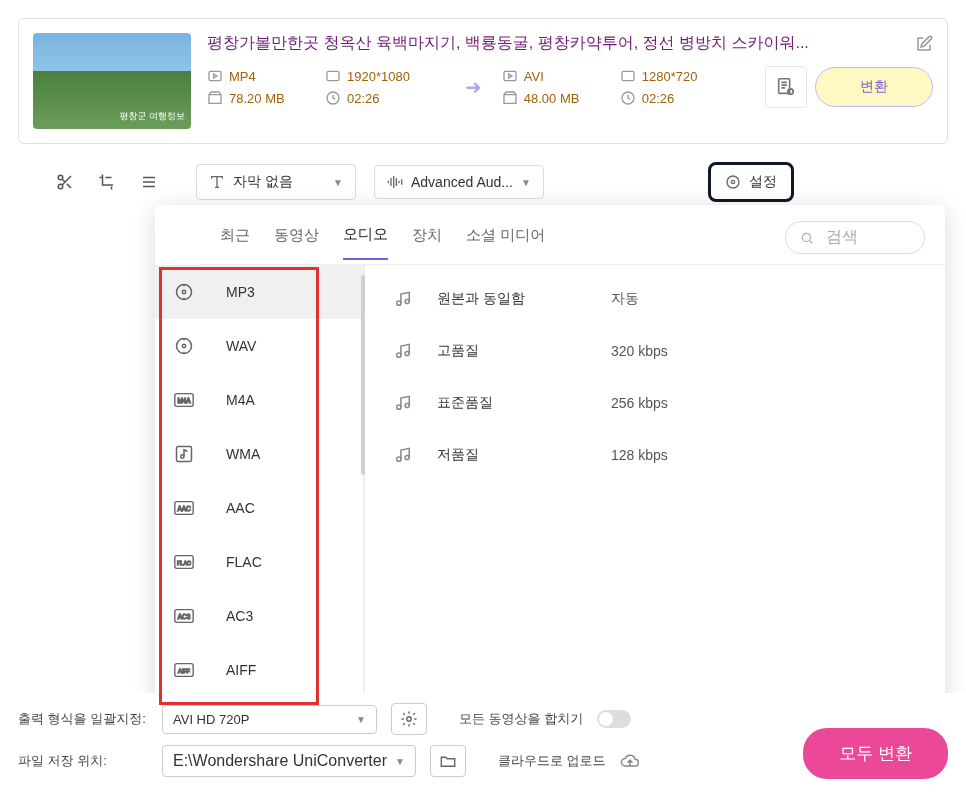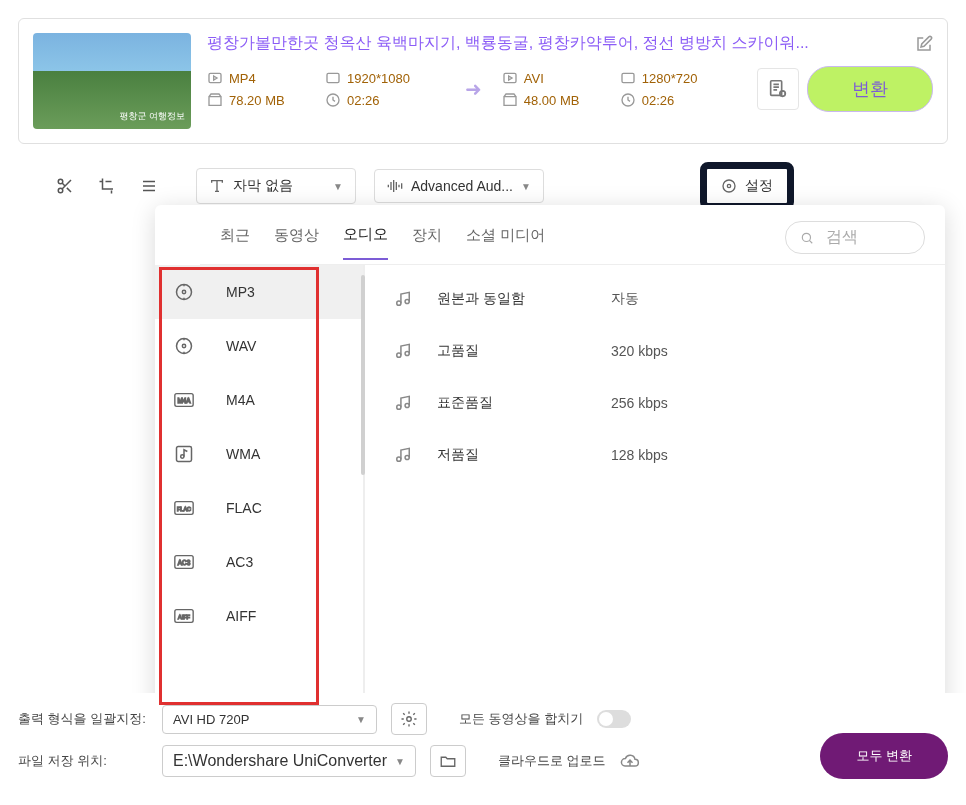--- a/index.html
+++ b/index.html
@@ -4,37 +4,37 @@
   <style>
     * { margin: 0; padding: 0; box-sizing: border-box; font-family: -apple-system, BlinkMacSystemFont, 'Segoe UI', sans-serif; }
     body { width: 966px; height: 805px; background: #fff; color: #333; font-size: 14px; position: relative; }
     
     .card { border: 1px solid #e0e0e0; border-radius: 6px; margin: 18px; padding: 14px; display: flex; gap: 16px; }
     .thumb { width: 158px; height: 96px; background: linear-gradient(to bottom, #7bb3e0 0%, #8cc5e8 40%, #4a8040 40%, #6b9d5a 100%); border-radius: 4px; position: relative; }
     .thumb-text { position: absolute; bottom: 6px; right: 6px; font-size: 9px; color: #fff; }
     
     .content { flex: 1; display: flex; flex-direction: column; gap: 12px; }
     .title-row { display: flex; align-items: center; gap: 10px; }
-    .title { font-size: 16px; color: #8b5cf6; flex: 1; }
+    .title { font-size: 16px; color: #701a75; flex: 1; }
     
     .info-row { display: flex; align-items: center; gap: 8px; }
     .info-left { display: grid; grid-template-columns: 110px 120px; gap: 6px 8px; }
     .info-right { display: grid; grid-template-columns: 110px 120px; gap: 6px 8px; }
     .info-item { display: flex; align-items: center; gap: 6px; color: #a16207; font-size: 13px; }
     .arrow { color: #b8a5e8; margin: 0 12px; font-size: 20px; }
     .spacer { flex: 1; }
     .settings-icon-btn { width: 42px; height: 42px; display: flex; align-items: center; justify-content: center; border: 1px solid #e5e5e5; border-radius: 4px; }
-    .convert-btn { background: #bef264; border: 1.5px solid #c9b8f0; color: #7c5cd6; padding: 10px 44px; border-radius: 22px; font-size: 18px; cursor: pointer; }
+    .convert-btn { background: #fef9c3; border: 1.5px solid #c9b8f0; color: #7c5cd6; padding: 10px 44px; border-radius: 22px; font-size: 14px; cursor: pointer; }
     
     .tool-row { display: flex; align-items: center; gap: 18px; margin-top: 4px; }
     .tool-icons { display: flex; gap: 24px; margin-left: 56px; }
     .tool-icon { color: #555; cursor: pointer; }
     .dropdown { border: 1px solid #ddd; border-radius: 4px; padding: 8px 12px; display: flex; align-items: center; gap: 8px; min-width: 160px; cursor: pointer; background: #fff; }
     .dropdown-caret { margin-left: auto; color: #888; font-size: 10px; }
-    .settings-btn { border: 7px solid #0f172a; border-radius: 8px; padding: 8px 14px; display: flex; align-items: center; gap: 8px; background: #fff; cursor: pointer; }
+    .settings-btn { border: 3px solid #0f172a; border-radius: 8px; padding: 8px 14px; display: flex; align-items: center; gap: 8px; background: #fff; cursor: pointer; }
     
     .popup { position: absolute; top: 205px; left: 155px; width: 790px; height: 510px; background: #fff; box-shadow: 0 4px 24px rgba(0,0,0,0.15); border-radius: 6px; display: flex; flex-direction: column; }
     .popup-header { display: flex; align-items: center; padding: 16px 20px 0 20px; gap: 24px; border-bottom: 1px solid #eee; margin-left: 45px; }
     .tab { padding-bottom: 14px; color: #666; cursor: pointer; font-size: 15px; }
     .tab.active { color: #222; border-bottom: 2px solid #7c5cd6; font-weight: 500; }
     .search-box { margin-left: auto; border: 1px solid #ddd; border-radius: 16px; padding: 5px 14px; display: flex; align-items: center; gap: 12px; color: #aaa; font-size: 16px; width: 140px; margin-bottom: 10px; }
     
     .popup-body { display: flex; flex: 1; overflow: hidden; }
     .format-list { width: 210px; border-right: 2px solid #eee; overflow-y: auto; position: relative; }
     .red-box { position: absolute; top: 2px; left: 4px; width: 160px; height: 438px; border: 3px solid #e03030; pointer-events: none; z-index: 5; }
@@ -51,21 +51,21 @@
     
     .bottom-bar { position: absolute; bottom: 0; left: 0; right: 0; padding: 10px 18px 18px; background: #fff; }
     .bottom-row { display: flex; align-items: center; gap: 14px; margin-bottom: 10px; }
     .bottom-label { font-size: 13px; color: #444; width: 130px; }
     .bottom-select { border: 1px solid #ccc; border-radius: 4px; padding: 6px 10px; display: flex; align-items: center; min-width: 215px; font-size: 13px; background: #fff; cursor: pointer; justify-content: space-between; }
     .bottom-caret { margin-left: auto; font-size: 10px; color: #888; }
     .gear-btn { border: 1px solid #ccc; border-radius: 4px; padding: 6px 8px; display: flex; align-items: center; cursor: pointer; }
     .bottom-text { font-size: 13px; color: #444; }
     .toggle { width: 34px; height: 18px; background: #ddd; border-radius: 9px; position: relative; cursor: pointer; }
     .toggle::after { content: ''; position: absolute; width: 14px; height: 14px; background: #fff; border-radius: 50%; top: 2px; left: 2px; }
-    .convert-all { position: absolute; right: 18px; bottom: 26px; background: #701a75; color: #fff; border: none; padding: 14px 36px; border-radius: 24px; font-size: 13px; cursor: pointer; }
+    .convert-all { position: absolute; right: 18px; bottom: 26px; background: #ec4899; color: #fff; border: none; padding: 14px 36px; border-radius: 24px; font-size: 17px; cursor: pointer; }
     
     svg { display: block; }
   </style>
 </head>
 <body>
 
 <div class="card">
   <div class="thumb">
     <span class="thumb-text">평창군 여행정보</span>
   </div>
@@ -249,20 +249,29 @@
               <circle cx="10" cy="15" r="2"></circle>
               <path d="M12 15V7l4 2"></path>
             </svg>
           </span>
         <span>WMA</span>
       </div>
       <div class="format-item">
         <span class="format-icon">
             <svg width="22" height="20" viewBox="0 0 24 20" fill="none" stroke="#666" stroke-width="1.5">
               <rect x="2" y="3" width="20" height="14" rx="2"></rect>
+              <text x="12" y="13" font-size="7" text-anchor="middle" fill="#666">AAC</text>
+            </svg>
+          </span>
+        <span>AAC</span>
+      </div>
+      <div class="format-item">
+        <span class="format-icon">
+            <svg width="22" height="20" viewBox="0 0 24 20" fill="none" stroke="#666" stroke-width="1.5">
+              <rect x="2" y="3" width="20" height="14" rx="2"></rect>
               <text x="12" y="13" font-size="6" text-anchor="middle" fill="#666">FLAC</text>
             </svg>
           </span>
         <span>FLAC</span>
       </div>
       <div class="format-item">
         <span class="format-icon">
             <svg width="22" height="20" viewBox="0 0 24 20" fill="none" stroke="#666" stroke-width="1.5">
               <rect x="2" y="3" width="20" height="14" rx="2"></rect>
               <text x="12" y="13" font-size="7" text-anchor="middle" fill="#666">AC3</text>

